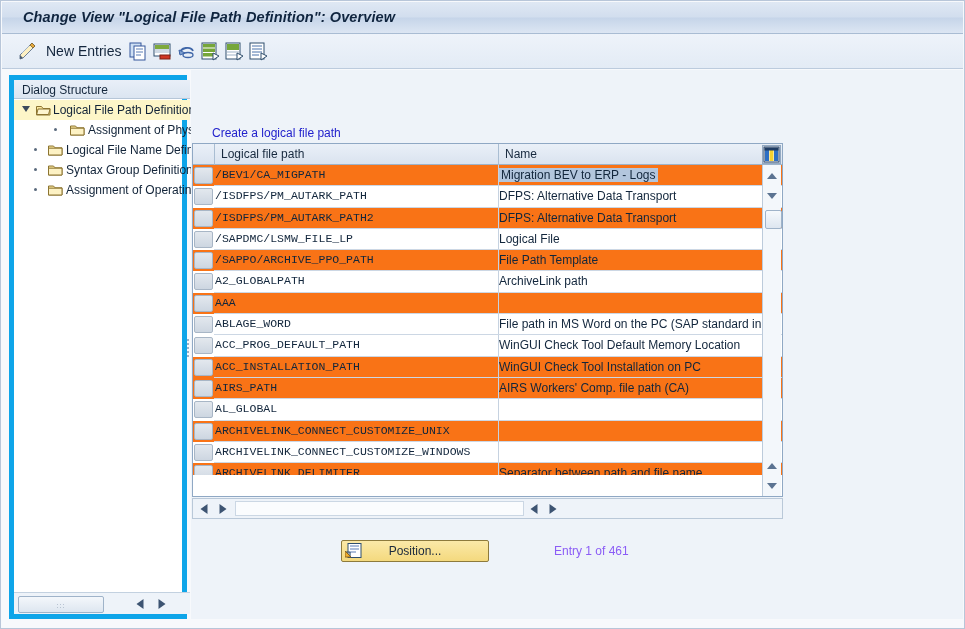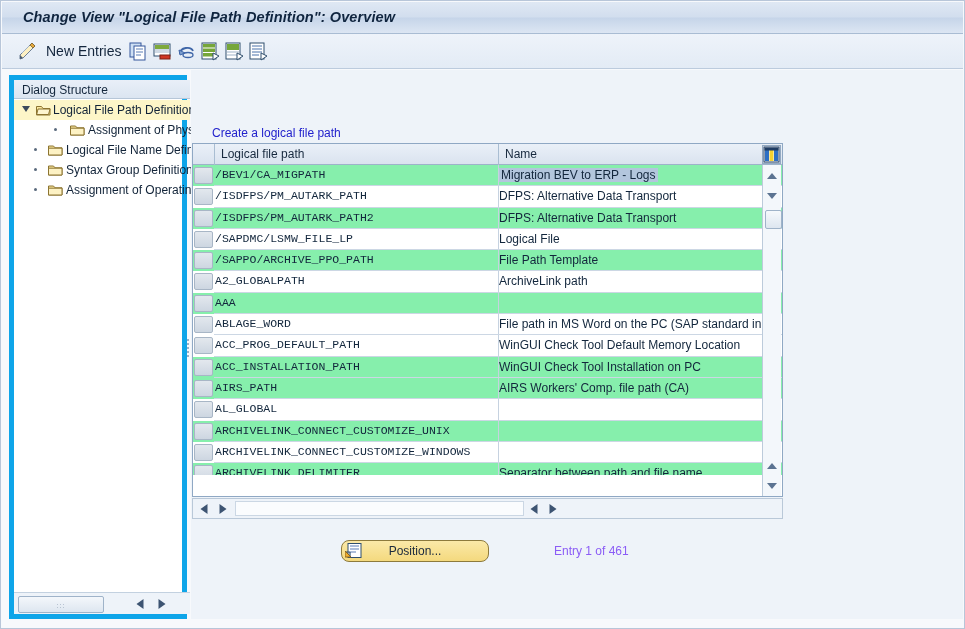--- a/index.html
+++ b/index.html
@@ -69,21 +69,21 @@
      box-sizing:border-box;}
   .gh-cell{position:absolute;top:0;height:21px;font-size:12px;color:#17293e;}
   .gh-cell span{position:absolute;left:6px;top:3px;white-space:nowrap;}
   .gh-sep{position:absolute;top:0;width:1px;height:21px;background:#a9bdd2;}
   .gh-icon{position:absolute;right:1px;top:1px;width:19px;height:19px;
      background:linear-gradient(to bottom,#f0f4fa,#dfe7f1);border:1px solid #93a9c2;box-sizing:border-box;}
 
   .rows{position:absolute;left:0;top:21px;width:589px;height:310px;overflow:hidden;}
   .row{position:relative;height:21.3px;}
   .rowbg-a{background:#ffffff;}
-  .rowbg-b{background:#86efac;}
+  .rowbg-b{background:#f97316;}
   .rsel{position:absolute;left:1px;top:2px;width:19px;height:17px;
      background:linear-gradient(to bottom,#e3e8ee,#cdd6e1);border:1px solid #a8b6c6;border-radius:2px;
      box-sizing:border-box;}
   .cell1{position:absolute;left:22px;top:3px;width:280px;font-family:"Liberation Mono","DejaVu Sans Mono",monospace;
      font-size:11.5px;color:#12263c;white-space:nowrap;overflow:hidden;}
   .cell2{position:absolute;left:306px;top:3px;width:278px;font-size:12px;color:#12263c;
      white-space:nowrap;overflow:hidden;}
   .cell2 b{font-weight:normal;}
   .cell2.hl b{background:#b3c6dd;padding:1px 2px;}
   .vsep{position:absolute;left:305px;top:0;width:1px;height:21.3px;background:#c6d2e0;}
@@ -93,21 +93,21 @@
      border-left:1px solid #bccbdb;box-sizing:border-box;}
   .vthumb{position:absolute;left:2px;top:45px;width:15px;height:17px;
      background:linear-gradient(to bottom,#f6f9fc,#dde6f0);border:1px solid #9fb3c9;border-radius:2px;}
 
   .hscroll{position:absolute;left:1px;top:428px;width:591px;height:21px;
      background:#eef3f9;border:1px solid #b9c8d8;box-sizing:border-box;}
   .htrack{position:absolute;left:42px;top:2px;width:289px;height:15px;
      background:#fafcfe;border:1px solid #cbd7e4;box-sizing:border-box;}
 
   .posbtn{position:absolute;left:150px;top:470px;width:148px;height:22px;
-     background:linear-gradient(to bottom,#fbe9a8,#f4d97e);border:1px solid #8d7a3c;border-radius:8px;
+     background:linear-gradient(to bottom,#fbe9a8,#f4d97e);border:1px solid #8d7a3c;border-radius:2px;
      box-sizing:border-box;cursor:pointer;}
   .posbtn .pi{position:absolute;left:3px;top:2px;width:17px;height:16px;}
   .posbtn .pl{position:absolute;left:0;right:0;top:3px;text-align:center;font-size:12px;color:#1b2a3d;}
   .entrytxt{position:absolute;left:363px;top:474px;font-size:12px;color:#8b5cf6;white-space:nowrap;}
 </style>
 </head>
 <body>
 
 <div class="app">
 

